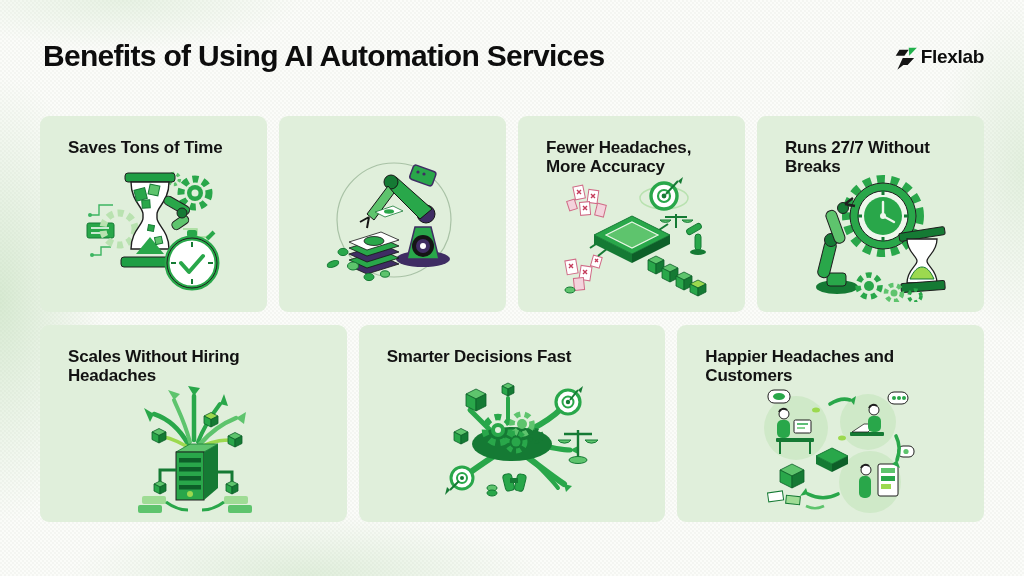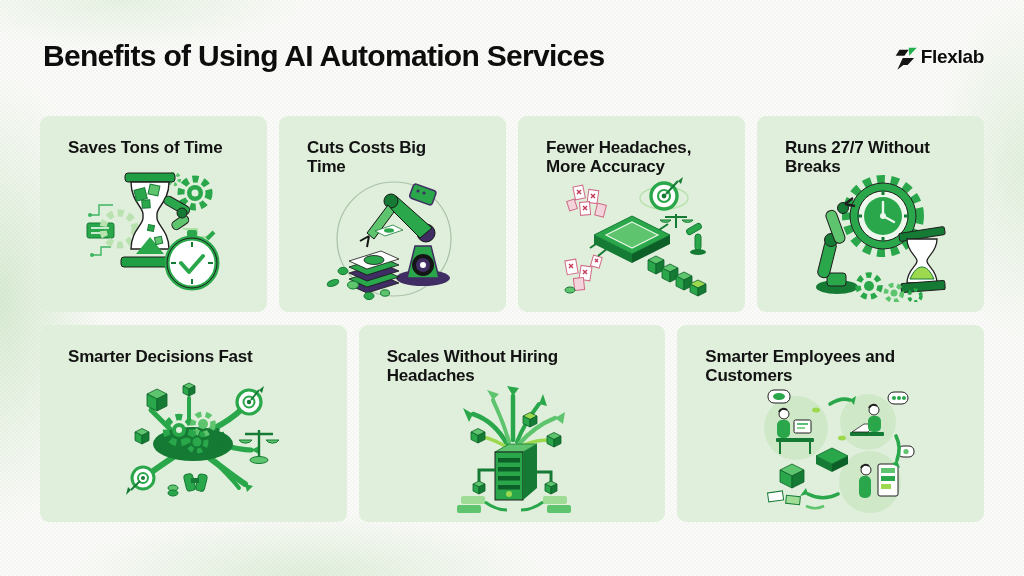--- a/index.html
+++ b/index.html
@@ -100,21 +100,20 @@
             <line x1="113" y1="112" x2="113" y2="117"></line>
             <line x1="92" y1="96" x2="97" y2="96"></line>
             <line x1="129" y1="96" x2="134" y2="96"></line>
           </g>
           <path d="M102,96 l8,9 l14,-16" fill="none" stroke="#29a74a" stroke-width="4" stroke-linecap="round" stroke-linejoin="round"></path>
         </svg>
       </div>
     </div>
 
     <div class="card c2">
-      <h2 class="card-title">Cuts Costs Big Time</h2>
       <div class="illus">
         <svg width="150" height="126" viewBox="0 0 150 126">
           <circle cx="75" cy="64" r="57" fill="none" stroke="#a9c2a6" stroke-width="1.2"></circle>
 
           <ellipse cx="104" cy="103" rx="27" ry="8" fill="#3f2d63"></ellipse>
           <path d="M88,103 l8,-32 h16 l8,32 z" fill="#29a74a" stroke="#3f2d63" stroke-width="1.5"></path>
           <circle cx="104" cy="90" r="11" fill="#151515"></circle>
           <circle cx="104" cy="90" r="7" fill="#3f2d63"></circle>
           <circle cx="104" cy="90" r="3" fill="#ffffff"></circle>
 
@@ -260,20 +259,87 @@
           <circle cx="97" cy="119" r="8" fill="none" stroke="#5ec46d" stroke-width="4.5" stroke-dasharray="4.5 3.6"></circle>
           <circle cx="97" cy="119" r="3.5" fill="#5ec46d"></circle>
           <circle cx="118" cy="122" r="6" fill="none" stroke="#29a74a" stroke-width="3.6" stroke-dasharray="3.6 3"></circle>
         </svg>
       </div>
     </div>
   </div>
 
   <div class="row row-bottom">
 
+    <div class="card c6">
+      <h2 class="card-title">Scales Without Hiring Headaches</h2>
+      <div class="illus">
+        <svg width="156" height="132" viewBox="0 0 156 132">
+
+          <g stroke-linecap="round" fill="none">
+            <path d="M72,62 C62,44 50,36 38,32" stroke="#29a74a" stroke-width="4.5"></path>
+            <path d="M74,60 C68,38 62,28 58,18" stroke="#5ec46d" stroke-width="4"></path>
+            <path d="M78,58 C78,38 78,26 78,14" stroke="#29a74a" stroke-width="4.5"></path>
+            <path d="M82,60 C90,40 98,30 104,22" stroke="#29a74a" stroke-width="4"></path>
+            <path d="M84,62 C98,46 110,40 120,36" stroke="#5ec46d" stroke-width="4.5"></path>
+            <path d="M70,64 C56,56 48,54 40,54" stroke="#9cd94f" stroke-width="3.5"></path>
+            <path d="M86,64 C100,58 108,58 116,58" stroke="#9cd94f" stroke-width="3.5"></path>
+          </g>
+
+          <polygon points="38,32 28,26 34,40" fill="#29a74a"></polygon>
+          <polygon points="58,18 52,8 64,12" fill="#5ec46d"></polygon>
+          <polygon points="78,14 72,4 84,6" fill="#29a74a"></polygon>
+          <polygon points="104,22 108,12 112,24" fill="#29a74a"></polygon>
+          <polygon points="120,36 130,30 128,42" fill="#5ec46d"></polygon>
+
+          <g stroke="#0d5f28" stroke-width="0.8">
+            <polygon points="36,50 43,46.5 50,50 43,53.5" fill="#5ec46d"></polygon>
+            <polygon points="36,50 43,53.5 43,61 36,57.5" fill="#29a74a"></polygon>
+            <polygon points="43,53.5 50,50 50,57.5 43,61" fill="#157a34"></polygon>
+            <polygon points="112,54 119,50.5 126,54 119,57.5" fill="#5ec46d"></polygon>
+            <polygon points="112,54 119,57.5 119,65 112,61.5" fill="#29a74a"></polygon>
+            <polygon points="119,57.5 126,54 126,61.5 119,65" fill="#157a34"></polygon>
+            <polygon points="88,34 95,30.5 102,34 95,37.5" fill="#9cd94f"></polygon>
+            <polygon points="88,34 95,37.5 95,45 88,41.5" fill="#29a74a"></polygon>
+            <polygon points="95,37.5 102,34 102,41.5 95,45" fill="#157a34"></polygon>
+          </g>
+
+          <polygon points="60,70 74,62 102,62 88,70" fill="#5ec46d" stroke="#157a34" stroke-width="0.8"></polygon>
+          <rect x="60" y="70" width="28" height="48" fill="#29a74a" stroke="#1f1f1f" stroke-width="1"></rect>
+          <polygon points="88,70 102,62 102,106 88,118" fill="#157a34"></polygon>
+          <g fill="#0d5f28">
+            <rect x="63" y="76" width="22" height="4.5"></rect>
+            <rect x="63" y="85" width="22" height="4.5"></rect>
+            <rect x="63" y="94" width="22" height="4.5"></rect>
+            <rect x="63" y="103" width="22" height="4.5"></rect>
+          </g>
+          <circle cx="74" cy="112" r="3" fill="#9cd94f"></circle>
+
+          <path d="M60,88 h-16 v14" fill="none" stroke="#157a34" stroke-width="3"></path>
+          <g stroke="#0d5f28" stroke-width="0.8">
+            <polygon points="38,102 44,99 50,102 44,105" fill="#5ec46d"></polygon>
+            <polygon points="38,102 44,105 44,112 38,109" fill="#29a74a"></polygon>
+            <polygon points="44,105 50,102 50,109 44,112" fill="#157a34"></polygon>
+          </g>
+          <path d="M102,90 h14 v12" fill="none" stroke="#157a34" stroke-width="3"></path>
+          <g stroke="#0d5f28" stroke-width="0.8">
+            <polygon points="110,102 116,99 122,102 116,105" fill="#5ec46d"></polygon>
+            <polygon points="110,102 116,105 116,112 110,109" fill="#29a74a"></polygon>
+            <polygon points="116,105 122,102 122,109 116,112" fill="#157a34"></polygon>
+          </g>
+
+          <rect x="26" y="114" width="24" height="8" rx="2" fill="#9fdc95"></rect>
+          <rect x="22" y="123" width="24" height="8" rx="2" fill="#5ec46d"></rect>
+          <path d="M50,120 C58,126 64,128 72,128" fill="none" stroke="#29a74a" stroke-width="3"></path>
+          <rect x="108" y="114" width="24" height="8" rx="2" fill="#9fdc95"></rect>
+          <rect x="112" y="123" width="24" height="8" rx="2" fill="#5ec46d"></rect>
+          <path d="M108,120 C100,126 94,128 86,128" fill="none" stroke="#29a74a" stroke-width="3"></path>
+        </svg>
+      </div>
+    </div>
+
     <div class="card c5">
       <h2 class="card-title">Smarter Decisions Fast</h2>
       <div class="illus">
         <svg width="170" height="128" viewBox="0 0 170 128">
 
           <g stroke="#29a74a" fill="none" stroke-linecap="round">
             <path d="M102,56 C118,48 126,42 134,34" stroke-width="6"></path>
             <path d="M108,70 C124,74 132,76 142,76" stroke-width="5"></path>
             <path d="M98,82 C114,94 124,102 136,110" stroke-width="6"></path>
             <path d="M104,86 C116,98 124,106 130,114" stroke-width="4"></path>
@@ -326,89 +392,22 @@
 
           <rect x="76" y="100" width="9" height="17" rx="3.5" fill="#29a74a" stroke="#157a34" transform="rotate(-14 80 108)"></rect>
           <rect x="88" y="100" width="9" height="17" rx="3.5" fill="#29a74a" stroke="#157a34" transform="rotate(14 92 108)"></rect>
           <rect x="82" y="104" width="8" height="5" fill="#157a34"></rect>
           <ellipse cx="64" cy="114" rx="5" ry="3" fill="#5ec46d" stroke="#157a34"></ellipse>
           <ellipse cx="64" cy="119" rx="5" ry="3" fill="#29a74a" stroke="#157a34"></ellipse>
         </svg>
       </div>
     </div>
 
-    <div class="card c6">
-      <h2 class="card-title">Scales Without Hiring Headaches</h2>
-      <div class="illus">
-        <svg width="156" height="132" viewBox="0 0 156 132">
-
-          <g stroke-linecap="round" fill="none">
-            <path d="M72,62 C62,44 50,36 38,32" stroke="#29a74a" stroke-width="4.5"></path>
-            <path d="M74,60 C68,38 62,28 58,18" stroke="#5ec46d" stroke-width="4"></path>
-            <path d="M78,58 C78,38 78,26 78,14" stroke="#29a74a" stroke-width="4.5"></path>
-            <path d="M82,60 C90,40 98,30 104,22" stroke="#29a74a" stroke-width="4"></path>
-            <path d="M84,62 C98,46 110,40 120,36" stroke="#5ec46d" stroke-width="4.5"></path>
-            <path d="M70,64 C56,56 48,54 40,54" stroke="#9cd94f" stroke-width="3.5"></path>
-            <path d="M86,64 C100,58 108,58 116,58" stroke="#9cd94f" stroke-width="3.5"></path>
-          </g>
-
-          <polygon points="38,32 28,26 34,40" fill="#29a74a"></polygon>
-          <polygon points="58,18 52,8 64,12" fill="#5ec46d"></polygon>
-          <polygon points="78,14 72,4 84,6" fill="#29a74a"></polygon>
-          <polygon points="104,22 108,12 112,24" fill="#29a74a"></polygon>
-          <polygon points="120,36 130,30 128,42" fill="#5ec46d"></polygon>
-
-          <g stroke="#0d5f28" stroke-width="0.8">
-            <polygon points="36,50 43,46.5 50,50 43,53.5" fill="#5ec46d"></polygon>
-            <polygon points="36,50 43,53.5 43,61 36,57.5" fill="#29a74a"></polygon>
-            <polygon points="43,53.5 50,50 50,57.5 43,61" fill="#157a34"></polygon>
-            <polygon points="112,54 119,50.5 126,54 119,57.5" fill="#5ec46d"></polygon>
-            <polygon points="112,54 119,57.5 119,65 112,61.5" fill="#29a74a"></polygon>
-            <polygon points="119,57.5 126,54 126,61.5 119,65" fill="#157a34"></polygon>
-            <polygon points="88,34 95,30.5 102,34 95,37.5" fill="#9cd94f"></polygon>
-            <polygon points="88,34 95,37.5 95,45 88,41.5" fill="#29a74a"></polygon>
-            <polygon points="95,37.5 102,34 102,41.5 95,45" fill="#157a34"></polygon>
-          </g>
-
-          <polygon points="60,70 74,62 102,62 88,70" fill="#5ec46d" stroke="#157a34" stroke-width="0.8"></polygon>
-          <rect x="60" y="70" width="28" height="48" fill="#29a74a" stroke="#1f1f1f" stroke-width="1"></rect>
-          <polygon points="88,70 102,62 102,106 88,118" fill="#157a34"></polygon>
-          <g fill="#0d5f28">
-            <rect x="63" y="76" width="22" height="4.5"></rect>
-            <rect x="63" y="85" width="22" height="4.5"></rect>
-            <rect x="63" y="94" width="22" height="4.5"></rect>
-            <rect x="63" y="103" width="22" height="4.5"></rect>
-          </g>
-          <circle cx="74" cy="112" r="3" fill="#9cd94f"></circle>
-
-          <path d="M60,88 h-16 v14" fill="none" stroke="#157a34" stroke-width="3"></path>
-          <g stroke="#0d5f28" stroke-width="0.8">
-            <polygon points="38,102 44,99 50,102 44,105" fill="#5ec46d"></polygon>
-            <polygon points="38,102 44,105 44,112 38,109" fill="#29a74a"></polygon>
-            <polygon points="44,105 50,102 50,109 44,112" fill="#157a34"></polygon>
-          </g>
-          <path d="M102,90 h14 v12" fill="none" stroke="#157a34" stroke-width="3"></path>
-          <g stroke="#0d5f28" stroke-width="0.8">
-            <polygon points="110,102 116,99 122,102 116,105" fill="#5ec46d"></polygon>
-            <polygon points="110,102 116,105 116,112 110,109" fill="#29a74a"></polygon>
-            <polygon points="116,105 122,102 122,109 116,112" fill="#157a34"></polygon>
-          </g>
-
-          <rect x="26" y="114" width="24" height="8" rx="2" fill="#9fdc95"></rect>
-          <rect x="22" y="123" width="24" height="8" rx="2" fill="#5ec46d"></rect>
-          <path d="M50,120 C58,126 64,128 72,128" fill="none" stroke="#29a74a" stroke-width="3"></path>
-          <rect x="108" y="114" width="24" height="8" rx="2" fill="#9fdc95"></rect>
-          <rect x="112" y="123" width="24" height="8" rx="2" fill="#5ec46d"></rect>
-          <path d="M108,120 C100,126 94,128 86,128" fill="none" stroke="#29a74a" stroke-width="3"></path>
-        </svg>
-      </div>
-    </div>
-
     <div class="card c7">
-      <h2 class="card-title">Smarter Employees and Customers</h2>
+      <h2 class="card-title">Happier Headaches and Customers</h2>
       <div class="illus">
         <svg width="172" height="132" viewBox="0 0 172 132">
 
           <circle cx="50" cy="46" r="32" fill="#cfe9c8"></circle>
           <circle cx="122" cy="40" r="28" fill="#cfe9c8"></circle>
           <circle cx="124" cy="100" r="31" fill="#cfe9c8"></circle>
 
           <rect x="30" y="56" width="38" height="4" rx="1" fill="#157a34"></rect>
           <line x1="34" y1="60" x2="34" y2="72" stroke="#157a34" stroke-width="2"></line>
           <line x1="64" y1="60" x2="64" y2="72" stroke="#157a34" stroke-width="2"></line>

